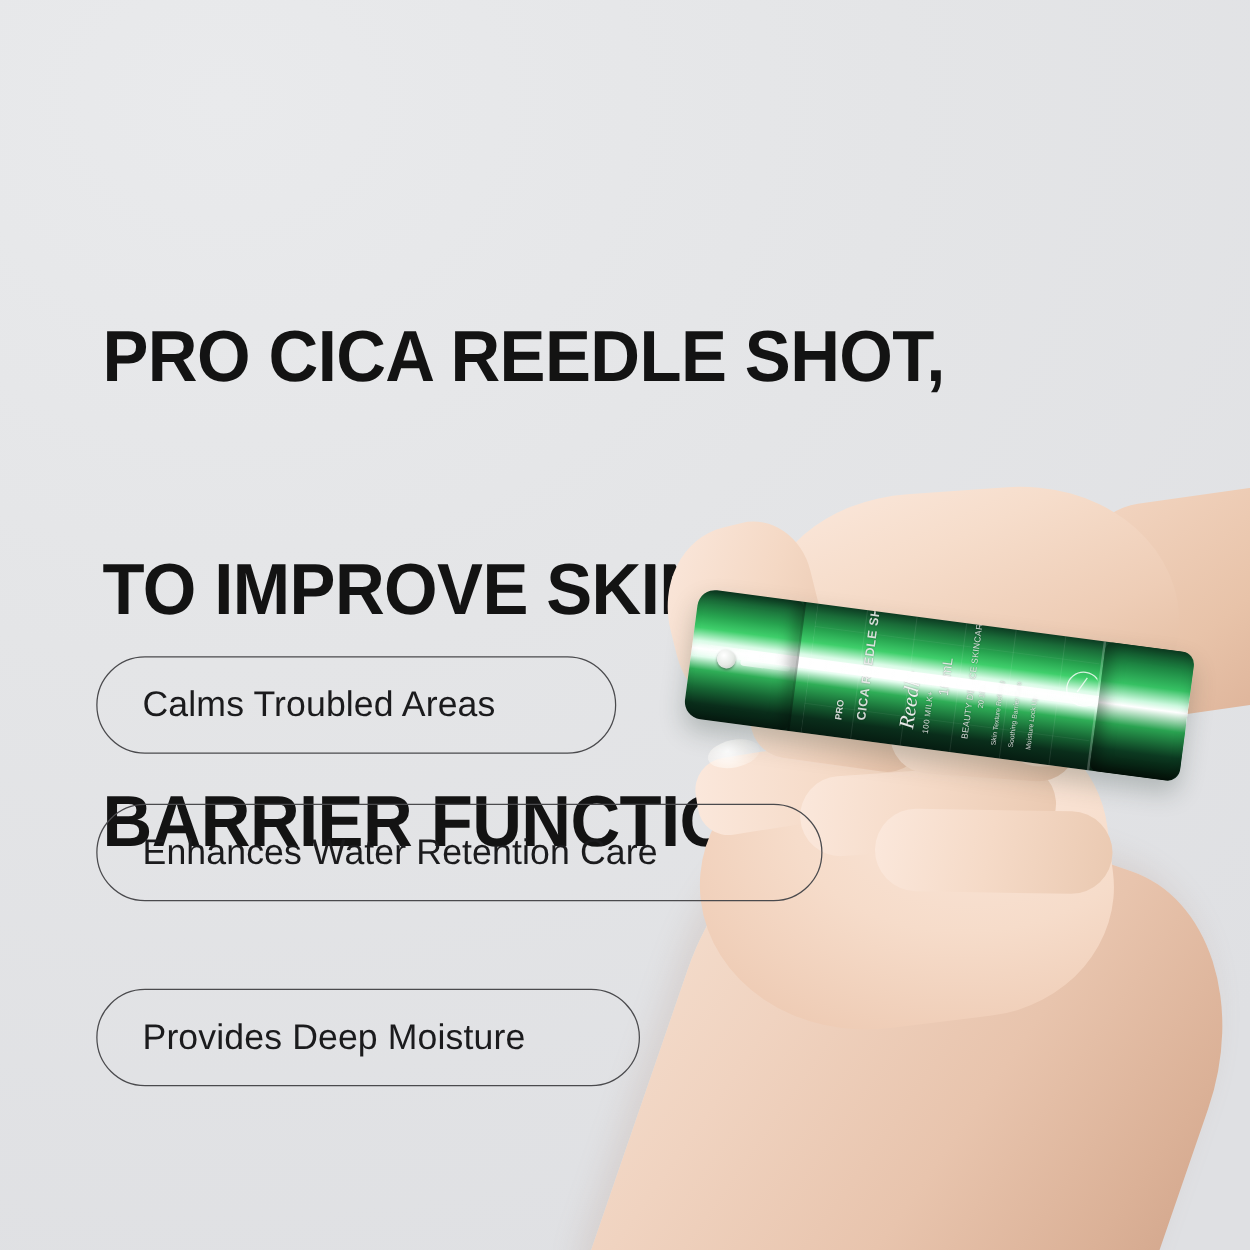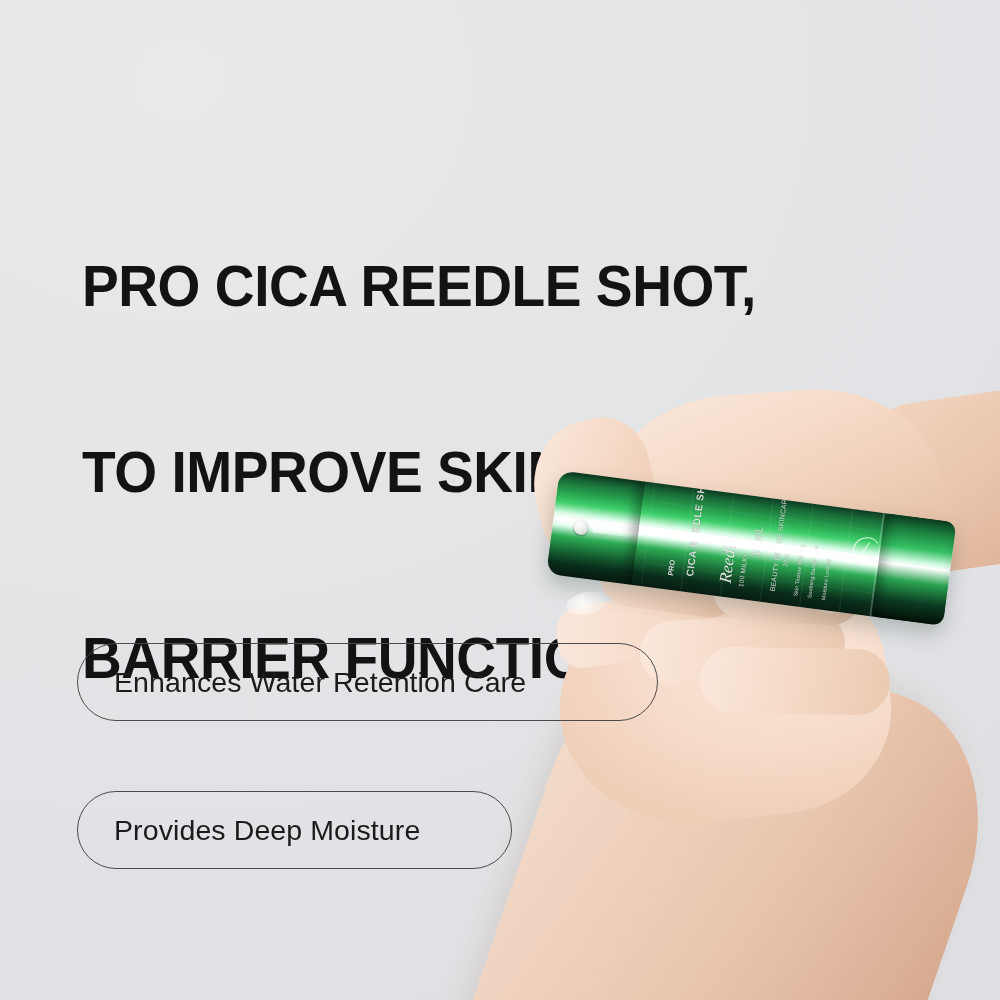--- a/index.html
+++ b/index.html
@@ -409,20 +409,23 @@
     </div>
 
   </div>
 
   <div class="headline">
     <span class="hl-line">PRO CICA REEDLE SHOT,</span>
     <span class="hl-line">TO IMPROVE SKIN</span>
     <span class="hl-line">BARRIER FUNCTION</span>
   </div>
 
+  <div class="pill" id="pill-1">
+    <span class="pill-label">Calms Troubled Areas</span>
+  </div>
   <div class="pill" id="pill-2">
     <span class="pill-label">Enhances Water Retention Care</span>
   </div>
   <div class="pill" id="pill-3">
     <span class="pill-label">Provides Deep Moisture</span>
   </div>
 
 </div>
 
 </body></html>

